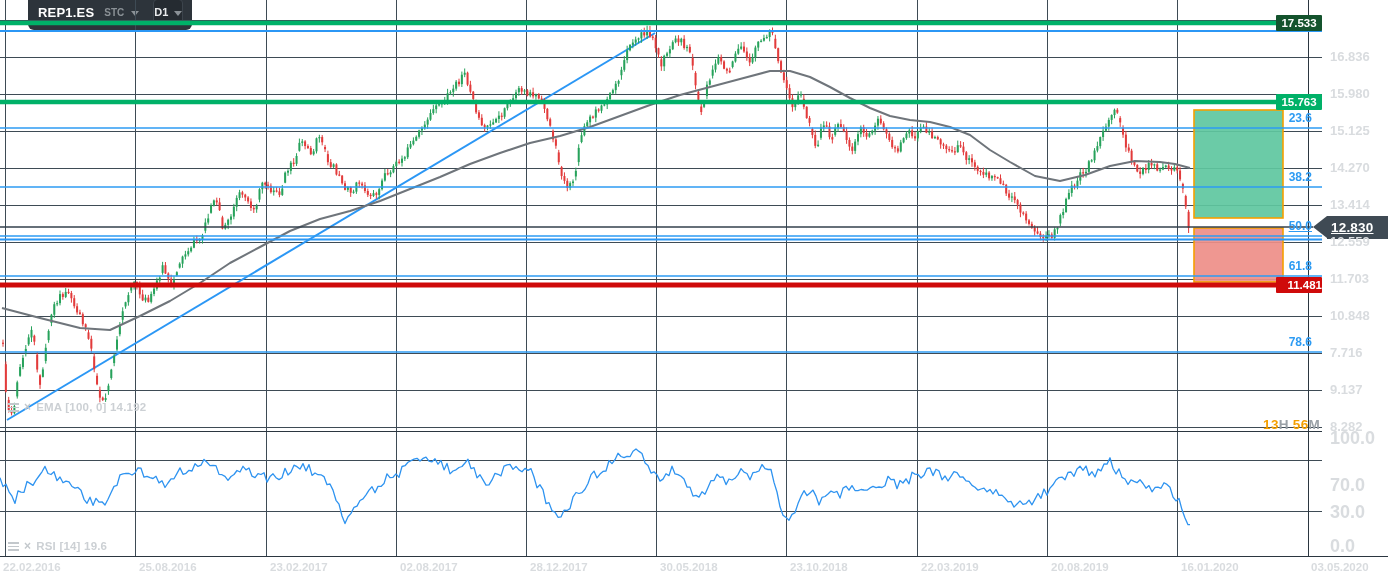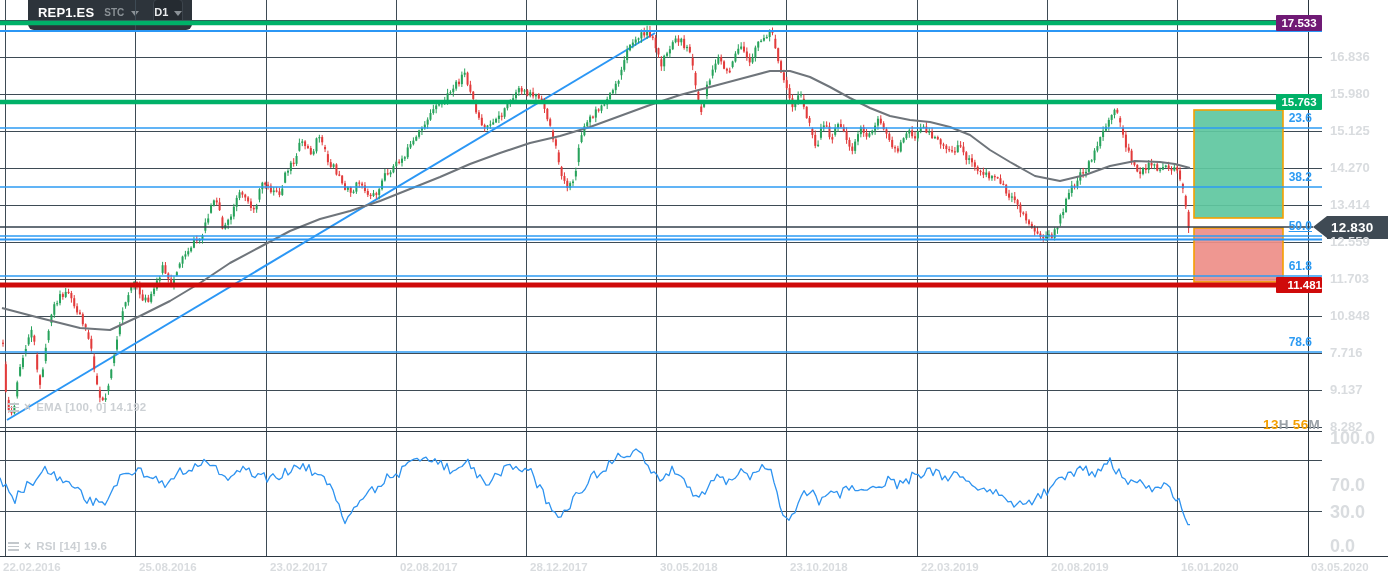--- a/index.html
+++ b/index.html
@@ -17,21 +17,21 @@
   #overlays{position:absolute;left:0;top:0;width:100%;height:100%;z-index:2;pointer-events:none;}
   .lbl{position:absolute;color:#d9dcdf;font-weight:700;font-size:13px;line-height:14px;white-space:nowrap;}
   .price-lbl{left:1330px;}
   .rsi-lbl{left:1330px;font-size:18px;}
   .date-lbl{top:560px;font-size:11.5px;}
   .fib-lbl{position:absolute;color:#2d9bf3;font-size:12px;font-weight:700;width:40px;text-align:right;line-height:13px;}
   .tag{position:absolute;left:1276px;width:46px;height:16px;color:#fff;font-size:11.5px;font-weight:700;
        text-align:center;line-height:16px;border-radius:1px;}
   #badge{position:absolute;left:1313px;display:flex;align-items:center;height:23px;}
   #badge .arr{width:0;height:0;border-top:11.5px solid transparent;border-bottom:11.5px solid transparent;border-right:14px solid #3f4a54;}
-  #badge .val{background:#3f4a54;color:#ffffff;font-weight:700;font-size:13.5px;width:61px;height:23px;line-height:23px;padding-left:4px;box-sizing:border-box;letter-spacing:.2px;}
+  #badge .val{background:#3f4a54;color:#ffffff;font-weight:700;font-size:13.5px;width:61px;height:23px;line-height:23px;padding-left:4px;box-sizing:border-box;letter-spacing:.2px;text-decoration:underline;}
   #countdown{position:absolute;top:389px;right:68px;font-size:13.5px;font-weight:700;letter-spacing:.3px;margin-top:28px;}
   #countdown .num{color:#f59f00;}
   #countdown .unit{color:#9aa1a7;}
   .ind-row{position:absolute;display:flex;align-items:center;gap:5px;color:#ccd0d4;font-size:11.5px;font-weight:700;letter-spacing:.2px;}
   #ema-row{left:8px;top:401px;}
   #rsi-row{left:8px;top:540px;}
   .sliders-icon{width:11px;height:9px;background:linear-gradient(#c3c8cc 0 1.6px,transparent 1.6px 3.7px,#c3c8cc 3.7px 5.3px,transparent 5.3px 7.4px,#c3c8cc 7.4px 9px);}
   .x-icon{color:#c3c8cc;font-size:12px;font-weight:700;line-height:10px;}
 </style>
 </head>
@@ -978,17 +978,17 @@
       <div class="lbl date-lbl" style="left: 790px;">23.10.2018</div>
       <div class="lbl date-lbl" style="left: 921px;">22.03.2019</div>
       <div class="lbl date-lbl" style="left: 1051px;">20.08.2019</div>
       <div class="lbl date-lbl" style="left: 1181px;">16.01.2020</div>
       <div class="lbl date-lbl" style="left: 1311px;">03.05.2020</div>
       <div class="fib-lbl" style="left: 1272px; top: 112px;">23.6</div>
       <div class="fib-lbl" style="left: 1272px; top: 171px;">38.2</div>
       <div class="fib-lbl" style="left: 1272px; top: 220px; text-decoration: underline;">50.0</div>
       <div class="fib-lbl" style="left: 1272px; top: 260px;">61.8</div>
       <div class="fib-lbl" style="left: 1272px; top: 336px;">78.6</div>
-      <div class="tag" style="top: 15px; background: #701a75;">17.533</div>
+      <div class="tag" style="top: 15px; background: #14532d;">17.533</div>
       <div class="tag" style="top: 94px; background: rgb(0, 177, 104);">15.763</div>
       <div class="tag" style="top: 277px; background: rgb(207, 10, 10); text-align: right;">11.481</div>
     </div>
 </div>
 
 </body></html>

